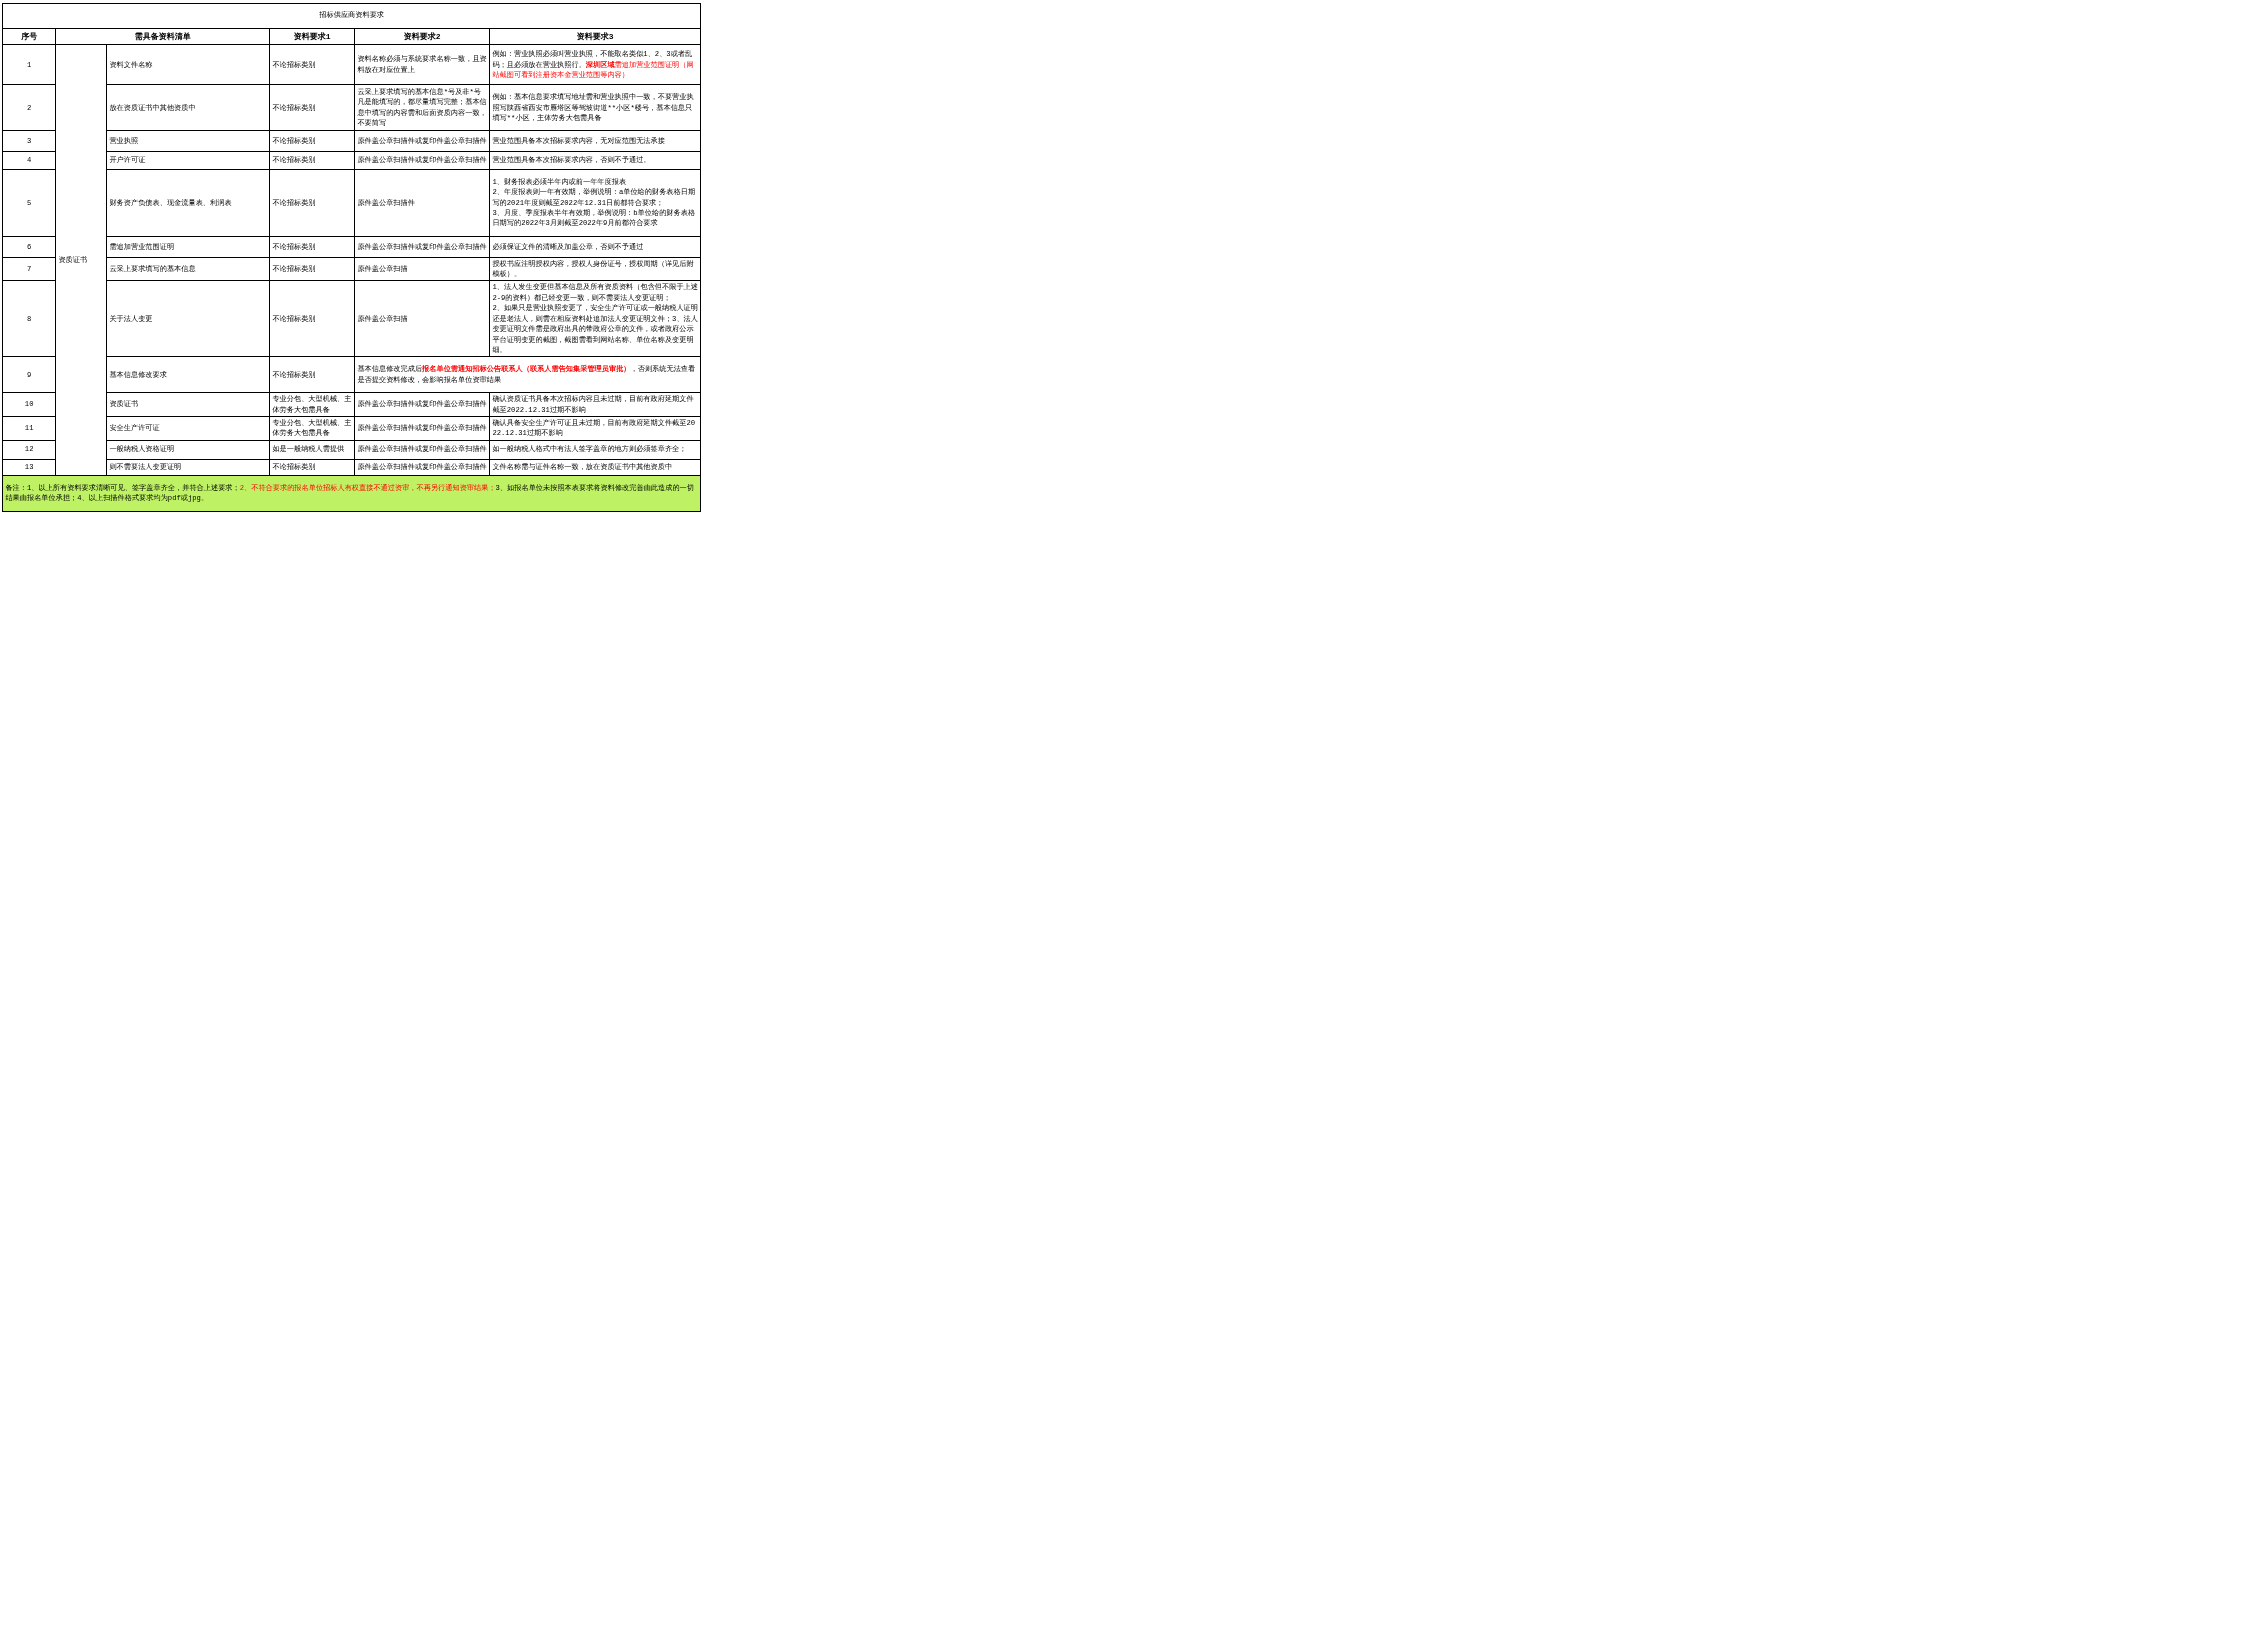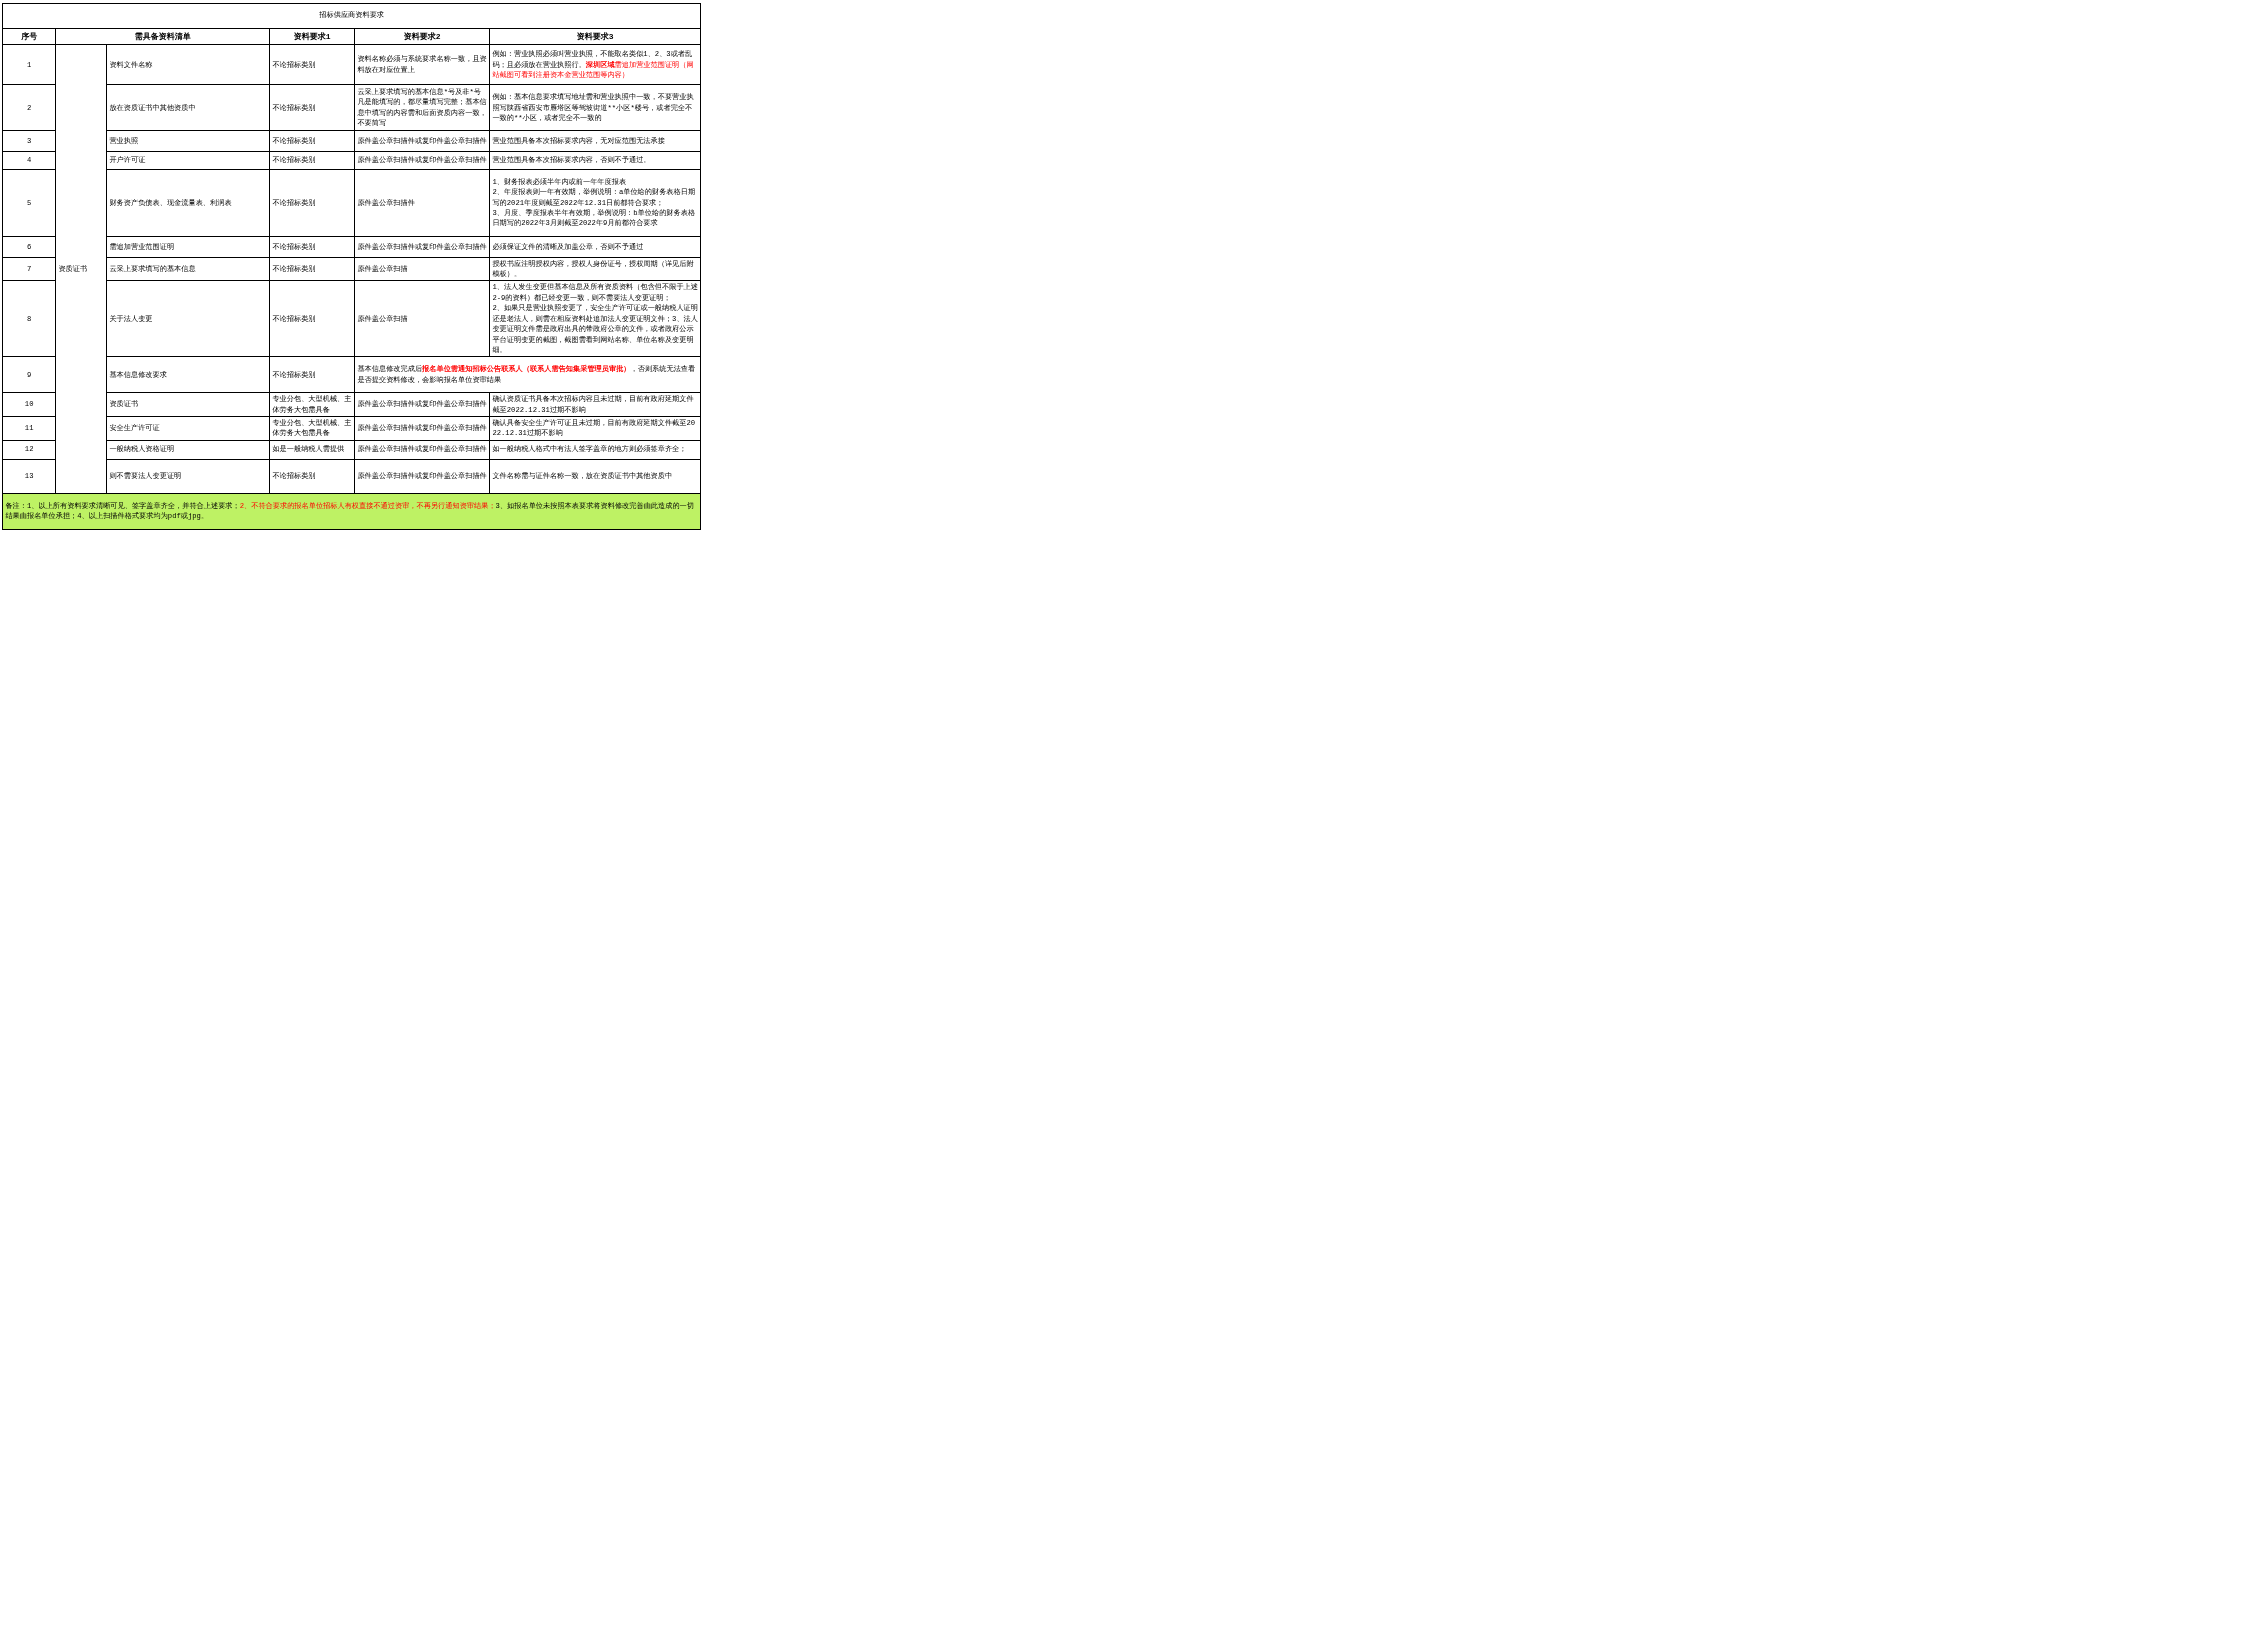--- a/index.html
+++ b/index.html
@@ -83,21 +83,21 @@
       <td>不论招标类别</td>
       <td>资料名称必须与系统要求名称一致，且资料放在对应位置上</td>
       <td><span>例如：营业执照必须叫营业执照，不能取名类似1、2、3或者乱码；且必须放在营业执照行。</span><span class="red bold">深圳区域</span><span class="red">需追加营业范围证明（网站截图可看到注册资本金营业范围等内容）</span></td>
     </tr>
 
     <tr style="height:46px">
       <td class="no">2</td>
       <td>放在资质证书中其他资质中</td>
       <td>不论招标类别</td>
       <td>云采上要求填写的基本信息*号及非*号凡是能填写的，都尽量填写完整；基本信息中填写的内容需和后面资质内容一致，不要简写</td>
-      <td>例如：基本信息要求填写地址需和营业执照中一致，不要营业执照写陕西省西安市雁塔区等驾坡街道**小区*楼号，或者完全不一致的**小区，或者完全不一致的</td>
+      <td>例如：基本信息要求填写地址需和营业执照中一致，不要营业执照写陕西省西安市雁塔区等驾坡街道**小区*楼号，基本信息只填写**小区，主体劳务大包需具备</td>
     </tr>
 
     <tr style="height:21px">
       <td class="no">3</td>
       <td>营业执照</td>
       <td>不论招标类别</td>
       <td>原件盖公章扫描件或复印件盖公章扫描件</td>
       <td>营业范围具备本次招标要求内容，无对应范围无法承接</td>
     </tr>
 
@@ -168,21 +168,21 @@
     </tr>
 
     <tr style="height:19px">
       <td class="no">12</td>
       <td>一般纳税人资格证明</td>
       <td>如是一般纳税人需提供</td>
       <td>原件盖公章扫描件或复印件盖公章扫描件</td>
       <td>如一般纳税人格式中有法人签字盖章的地方则必须签章齐全；</td>
     </tr>
 
-    <tr style="height:34px">
+    <tr style="height:16px">
       <td class="no">13</td>
       <td>则不需要法人变更证明</td>
       <td>不论招标类别</td>
       <td>原件盖公章扫描件或复印件盖公章扫描件</td>
       <td>文件名称需与证件名称一致，放在资质证书中其他资质中</td>
     </tr>
 
     <tr style="height:36px">
       <td class="note" colspan="6"><span>备注：1、以上所有资料要求清晰可见、签字盖章齐全，并符合上述要求；</span><span class="red">2、不符合要求的报名单位招标人有权直接不通过资审，不再另行通知资审结果；</span><span>3、如报名单位未按照本表要求将资料修改完善由此造成的一切结果由报名单位承担；4、以上扫描件格式要求均为pdf或jpg。</span></td>
     </tr>

